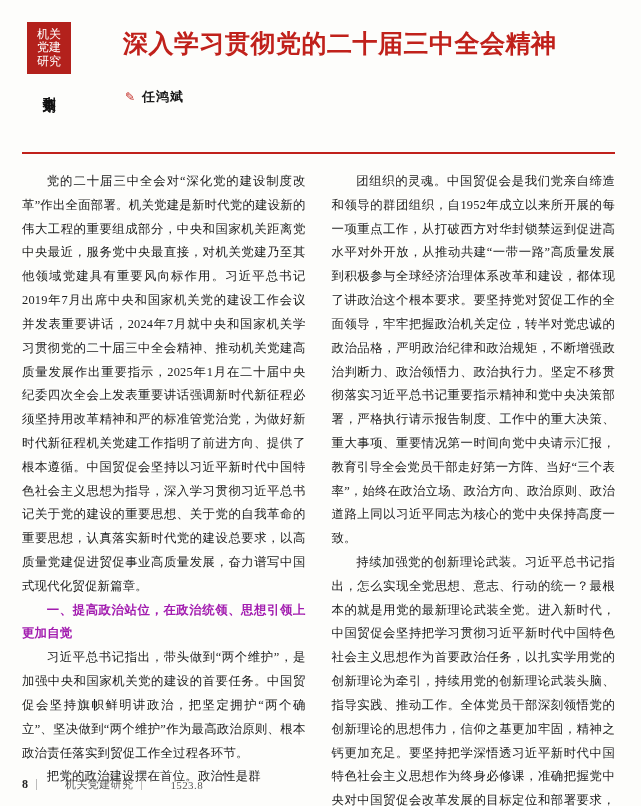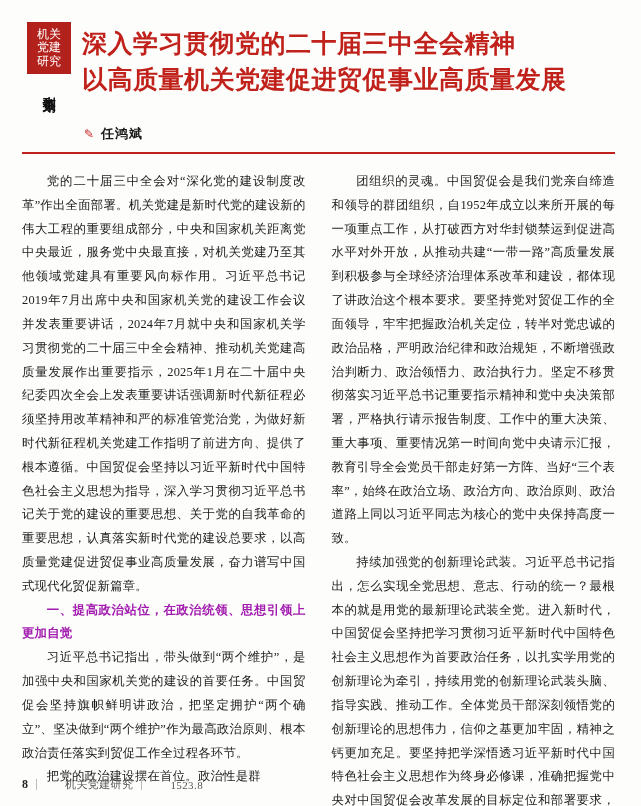--- a/index.html
+++ b/index.html
@@ -64,20 +64,21 @@
     letter-spacing: 1px;
     color: #111;
     writing-mode: vertical-rl;
     text-orientation: upright;
     font-weight: 600;
   }
   .title-block {
     flex: 1 1 auto;
     padding-left: 6px;
     padding-top: 14px;
+    margin-left: 41px;
   }
   .title-line {
     color: #c0211b;
     font-size: 25px;
     font-weight: bold;
     letter-spacing: 0.5px;
     line-height: 1.45;
     white-space: nowrap;
     font-family: "Liberation Serif", "DejaVu Serif", serif;
   }
@@ -168,21 +169,20 @@
       <div class="seal">
         <span>机关</span>
         <span>党建</span>
         <span>研究</span>
       </div>
       <div class="masthead-vert">本刊策划</div>
     </div>
 
     <div class="title-block">
       <div class="title-line">深入学习贯彻党的二十届三中全会精神</div>
-      <div class="title-line">以高质量机关党建促进贸促事业高质量发展</div>
       <div class="byline">
         <span class="pen-icon">✎</span>
         <span class="byline-name">任鸿斌</span>
       </div>
     </div>
   </div>
 
   <div class="rule"></div>
 
   <div class="body">

